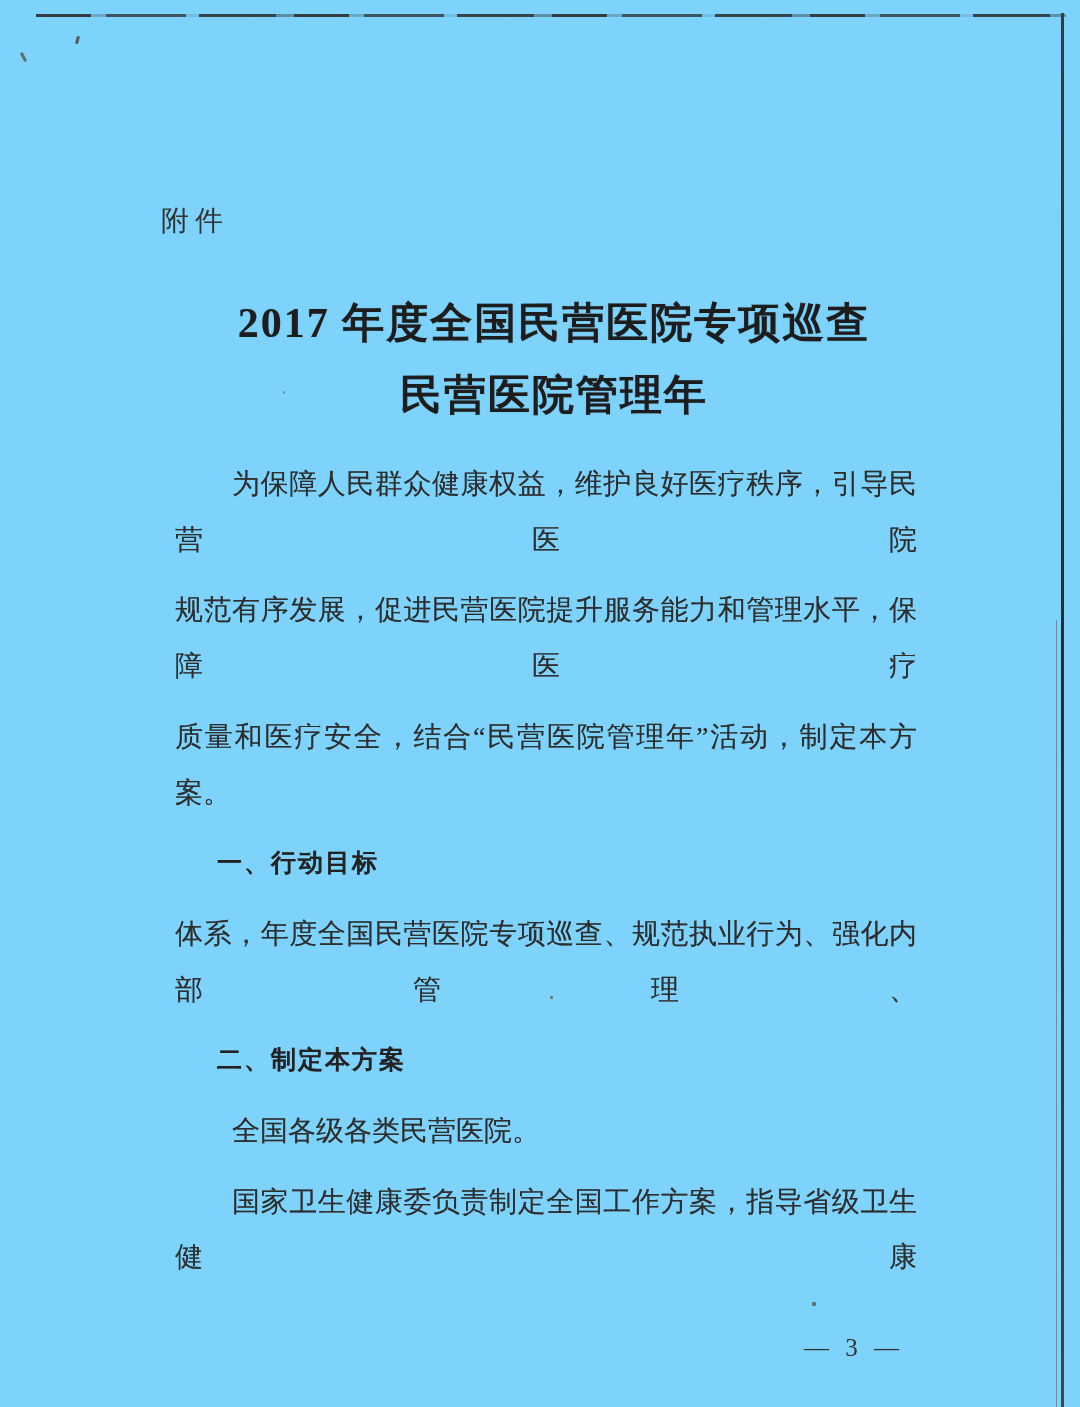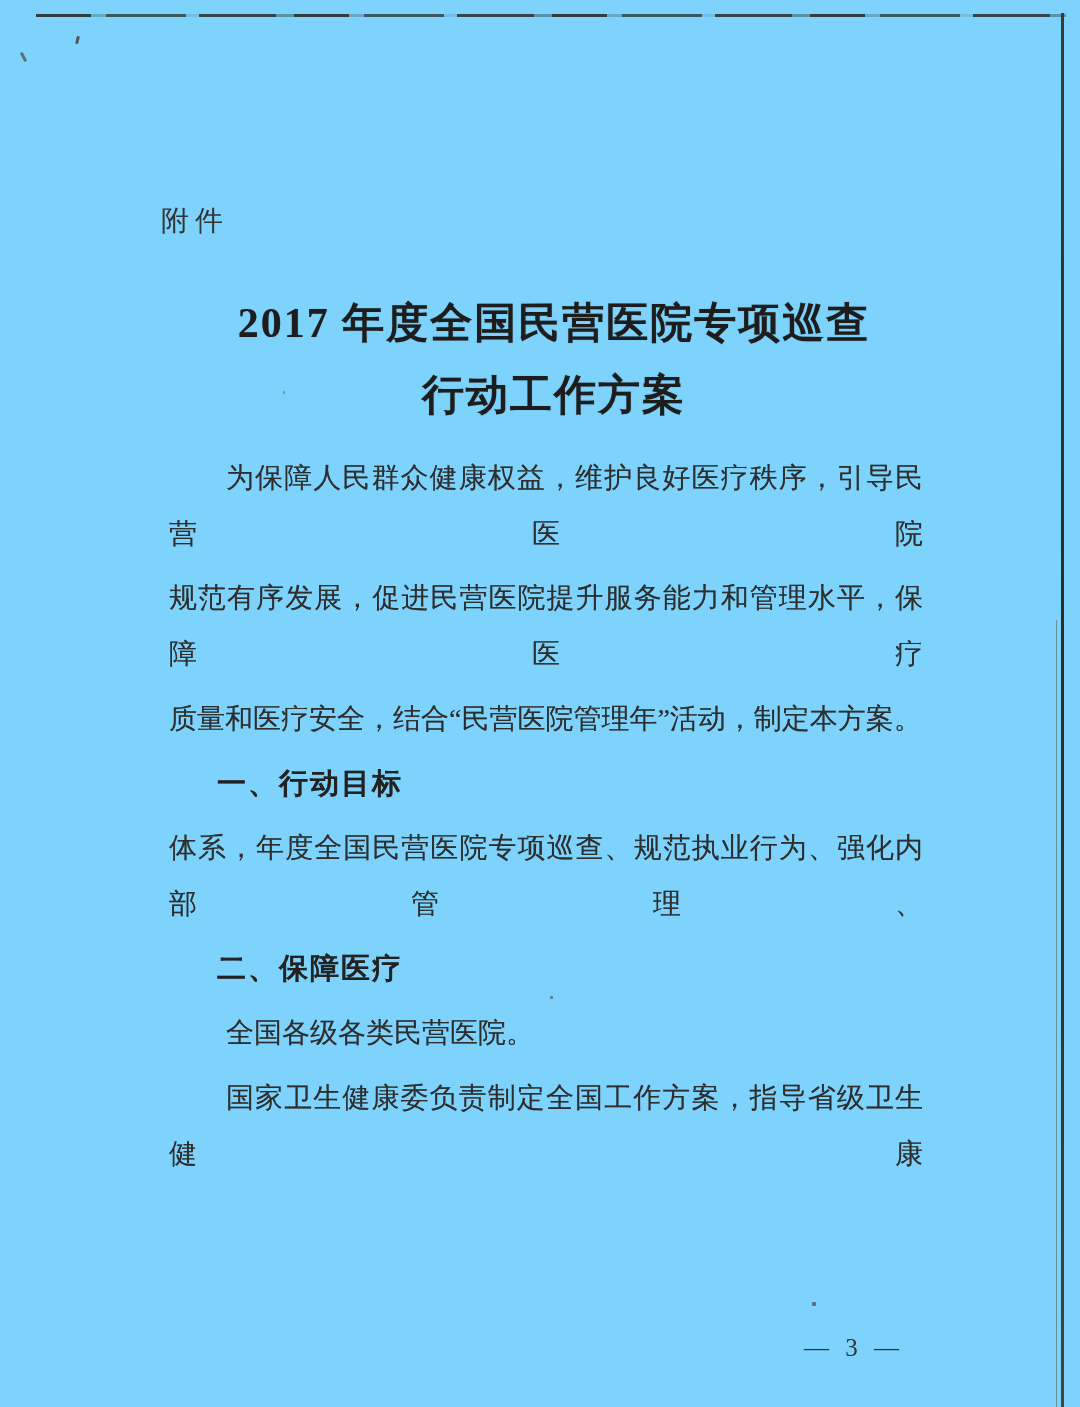--- a/index.html
+++ b/index.html
@@ -68,31 +68,31 @@
   }
   .body-flow {
     position: absolute;
     left: 160px; top: 441px;
     width: 772px;
     font-size: 28px;
     line-height: 55.7px;
     text-shadow: 0 0 0.6px rgba(40,40,40,0.45);
   }
   .line {
-    margin: 9px;
+    margin: 15px;
     white-space: normal;
     text-align: justify;
   }
   .line.fill { text-align-last: justify; }
   .line.first { text-indent: 57px; }
   .heading {
     margin: 0;
     font-family: "Liberation Sans", "DejaVu Sans", sans-serif;
     font-weight: bold;
-    font-size: 29px;
+    font-size: 25px;
     letter-spacing: 2px;
     text-indent: 57px;
     color: #222;
   }
   .page-number {
     position: absolute;
     left: 804px; top: 1334px;
     font-size: 25px;
     letter-spacing: 5px;
     color: #333;
@@ -109,34 +109,34 @@
   <div class="speck speck-1"></div>
   <div class="speck speck-2"></div>
   <div class="speck speck-3"></div>
   <div class="speck speck-4"></div>
   <div class="speck speck-5"></div>
 
   <div class="attachment">附件</div>
 
   <div class="doc-title">
     <div>2017 年度全国民营医院专项巡查</div>
-    <div>行动工作方案</div>
+    <div>民营医院管理年</div>
   </div>
 
   <div class="body-flow">
 
     <p class="line first fill">为保障人民群众健康权益，维护良好医疗秩序，引导民营医院</p>
     <p class="line fill">规范有序发展，促进民营医院提升服务能力和管理水平，保障医疗</p>
     <p class="line">质量和医疗安全，结合“民营医院管理年”活动，制定本方案。</p>
 
     <p class="heading">一、行动目标</p>
 
     <p class="line fill">体系，年度全国民营医院专项巡查、规范执业行为、强化内部管理、</p>
 
-    <p class="heading">二、保障医疗</p>
+    <p class="heading">二、制定本方案</p>
 
     <p class="line first">全国各级各类民营医院。</p>
 
 
     <p class="line first fill">国家卫生健康委负责制定全国工作方案，指导省级卫生健康</p>
 
   </div>
 
   <div class="page-number">— 3 —</div>
 

